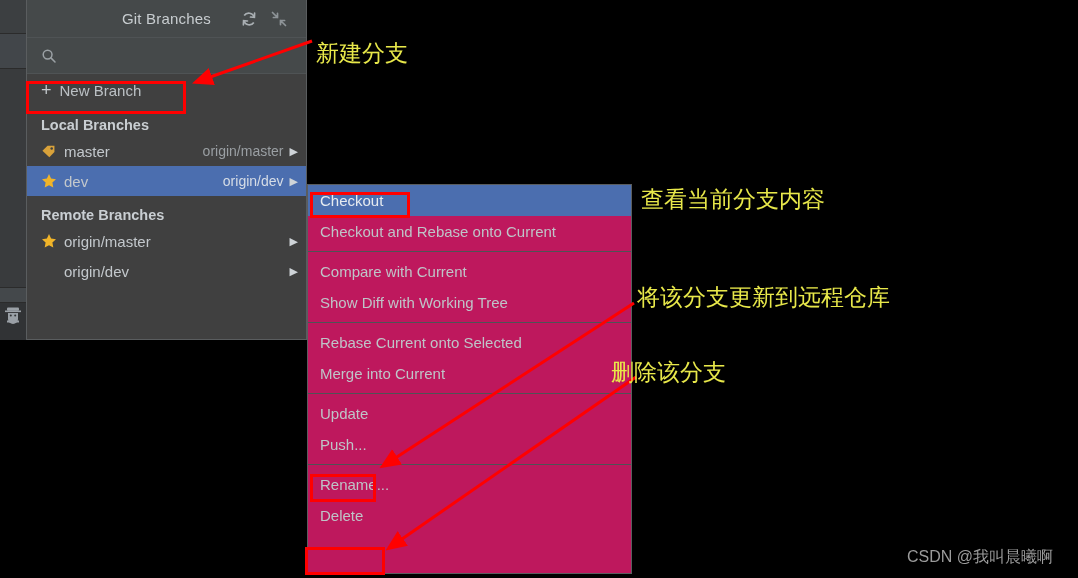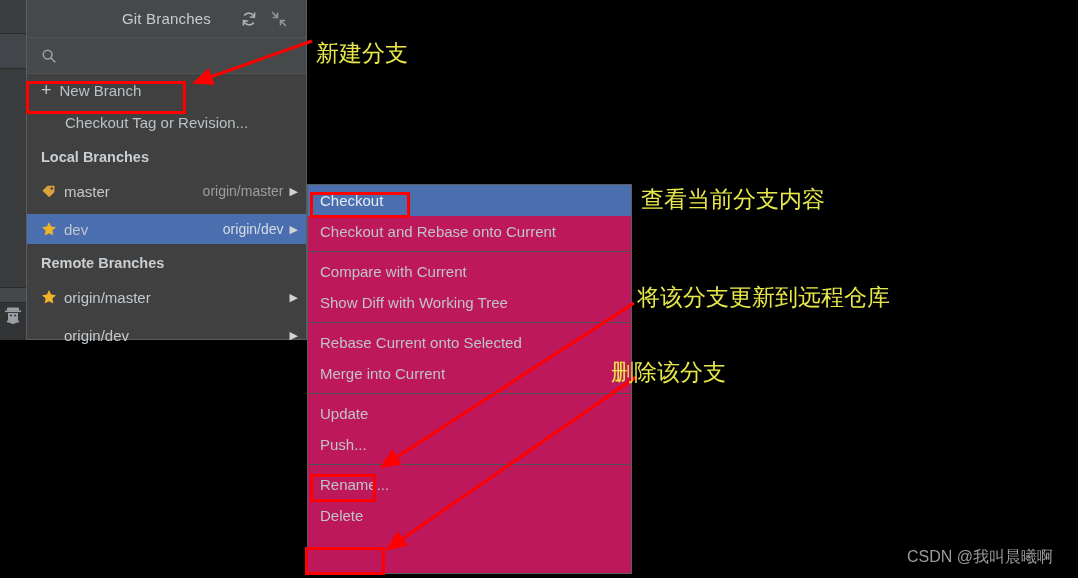--- a/index.html
+++ b/index.html
@@ -44,21 +44,21 @@
   }
   .pop-item .lbl { white-space: nowrap; }
   .pop-item .plus { font-size: 18px; margin-right: 8px; color: #c3c8cc; line-height: 1; }
   .pop-item.indent { padding-left: 38px; }
   .pop-head {
     height: 30px; display: flex; align-items: flex-end; padding: 0 14px 3px 14px;
     color: #c9ced2; font-size: 14.5px; font-weight: bold;
   }
   .branch-row {
     height: 30px; display: flex; align-items: center; padding: 0 8px 0 14px;
-    color: #c3c8cc; font-size: 15px; position: relative; margin-top: 8px;
+    color: #c3c8cc; font-size: 15px; position: relative;
   }
   .branch-row.selected { background: #4b6eaf; }
   .branch-row .bicon { width: 18px; margin-right: 5px; display:inline-flex; align-items:center; }
   .branch-row .bname { flex: 0 0 auto; }
   .branch-row .btrack { margin-left: auto; color: #9a9fa3; font-size: 14px; padding-right: 6px; }
   .branch-row.selected .btrack { color: #d6dde6; }
   .branch-row .barrow { color: #cfd4d8; font-size: 11px; }
   .branch-row.noicon { padding-left: 37px; }
 
   
@@ -145,23 +145,20 @@
         </svg>
       </span>
       <span style="color:#bfc4c8;font-size:14px;margin-left:6px;"></span>
     </div>
 
     <div class="pop-item">
       <span class="plus">+</span>
       <span class="lbl">New Branch</span>
     </div>
 
-    <div class="pop-item indent">
-      <span class="lbl">Checkout Tag or Revision...</span>
-    </div>
 
     <div class="pop-head">Local Branches</div>
 
     <div class="branch-row">
       <span class="bicon">
         <svg viewBox="0 0 16 16" width="15" height="15" fill="#d9a23a">
           <path d="M1.5 7.2 L7.0 1.8 L14.3 1.8 L14.3 8.6 L8.9 14.1 Z"></path>
           <circle cx="11.4" cy="4.8" r="1.35" fill="#3c3f41"></circle>
         </svg>
       </span>

